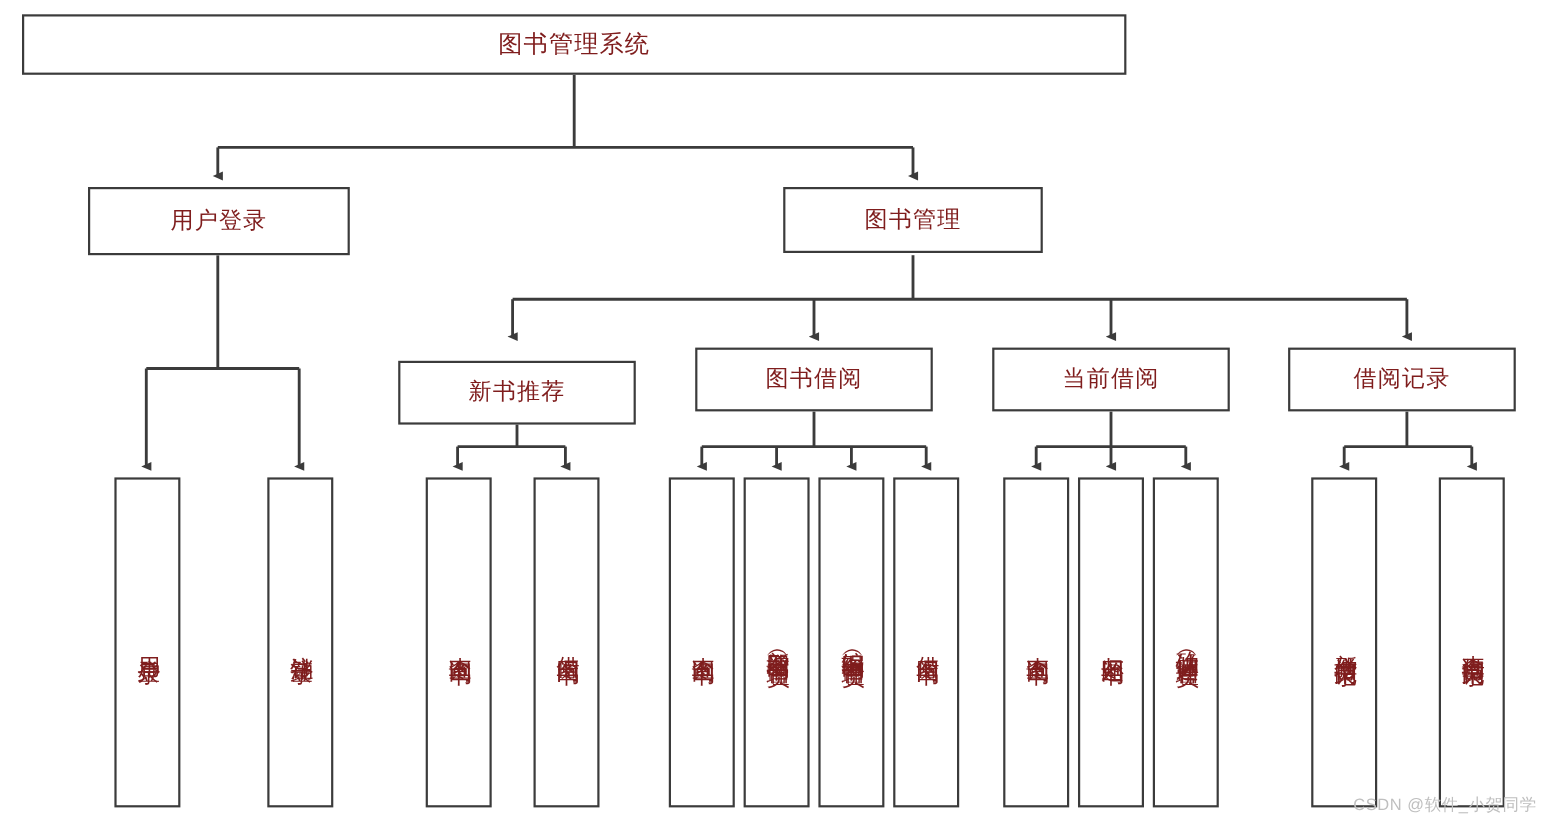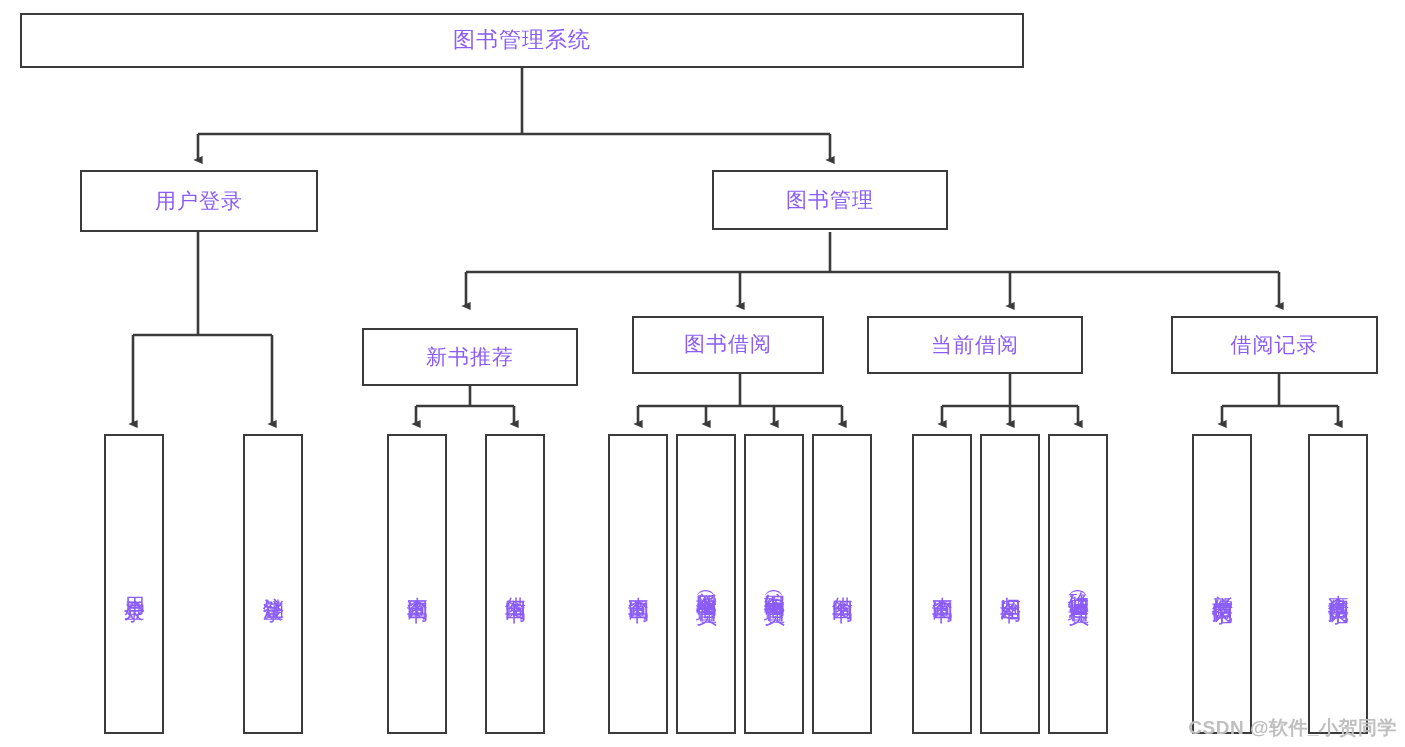--- a/index.html
+++ b/index.html
@@ -27,21 +27,21 @@
     pointer-events: none;
   }
   .node {
     position: absolute;
     box-sizing: border-box;
     background: #ffffff;
     border: 2px solid #3b3b3b;
     display: flex;
     align-items: center;
     justify-content: center;
-    color: #8b5cf6;
+    color: #7f1d1d;
     text-align: left;
     z-index: 2;
   }
   .node-h {
     font-size: 21px;
     line-height: 1.2;
     letter-spacing: 1px;
   }
   .node-root {
     font-size: 22px;
@@ -60,26 +60,25 @@
   }
   .node-v .vlabel {
     writing-mode: vertical-rl;
     text-orientation: upright;
     display: block;
   }
   #watermark {
     position: absolute;
     right: 8px;
     bottom: 6px;
-    font-size: 19px;
+    font-size: 15px;
     color: #bfbfbf;
     letter-spacing: 0.5px;
     z-index: 3;
     white-space: nowrap;
-    font-weight: bold;
   }
 </style>
 </head>
 <body>
 
 <div id="diagram-root">
 
   <svg id="edge-layer" viewBox="0 0 1405 747" width="1405" height="747" xmlns="http://www.w3.org/2000/svg">
     <defs>
       <marker id="arrowhead" markerWidth="10" markerHeight="10" refX="4.6" refY="5" orient="auto" markerUnits="userSpaceOnUse">
@@ -137,24 +136,24 @@
   <div class="node node-h" style="left:80px; top:170px; width:238px; height:62px;">
     <span>用户登录</span>
   </div>
   <div class="node node-h" style="left:712px; top:170px; width:236px; height:60px;">
     <span>图书管理</span>
   </div>
 
   <div class="node node-h" style="left:362px; top:328px; width:216px; height:58px;">
     <span>新书推荐</span>
   </div>
-  <div class="node node-h" style="left:632px; top:316px; width:192px; height:58px;font-family:Liberation Serif, serif;">
+  <div class="node node-h" style="left:632px; top:316px; width:216px; height:58px;">
     <span>图书借阅</span>
   </div>
-  <div class="node node-h" style="left:867px; top:316px; width:216px; height:58px;">
+  <div class="node node-h" style="left:902px; top:316px; width:216px; height:58px;">
     <span>当前借阅</span>
   </div>
   <div class="node node-h" style="left:1171px; top:316px; width:207px; height:58px;">
     <span>借阅记录</span>
   </div>
 
   <div class="node node-v" style="left:104px; top:434px; width:60px; height:300px;">
     <span class="vlabel">用户登录</span>
   </div>
   <div class="node node-v" style="left:243px; top:434px; width:60px; height:300px;">

